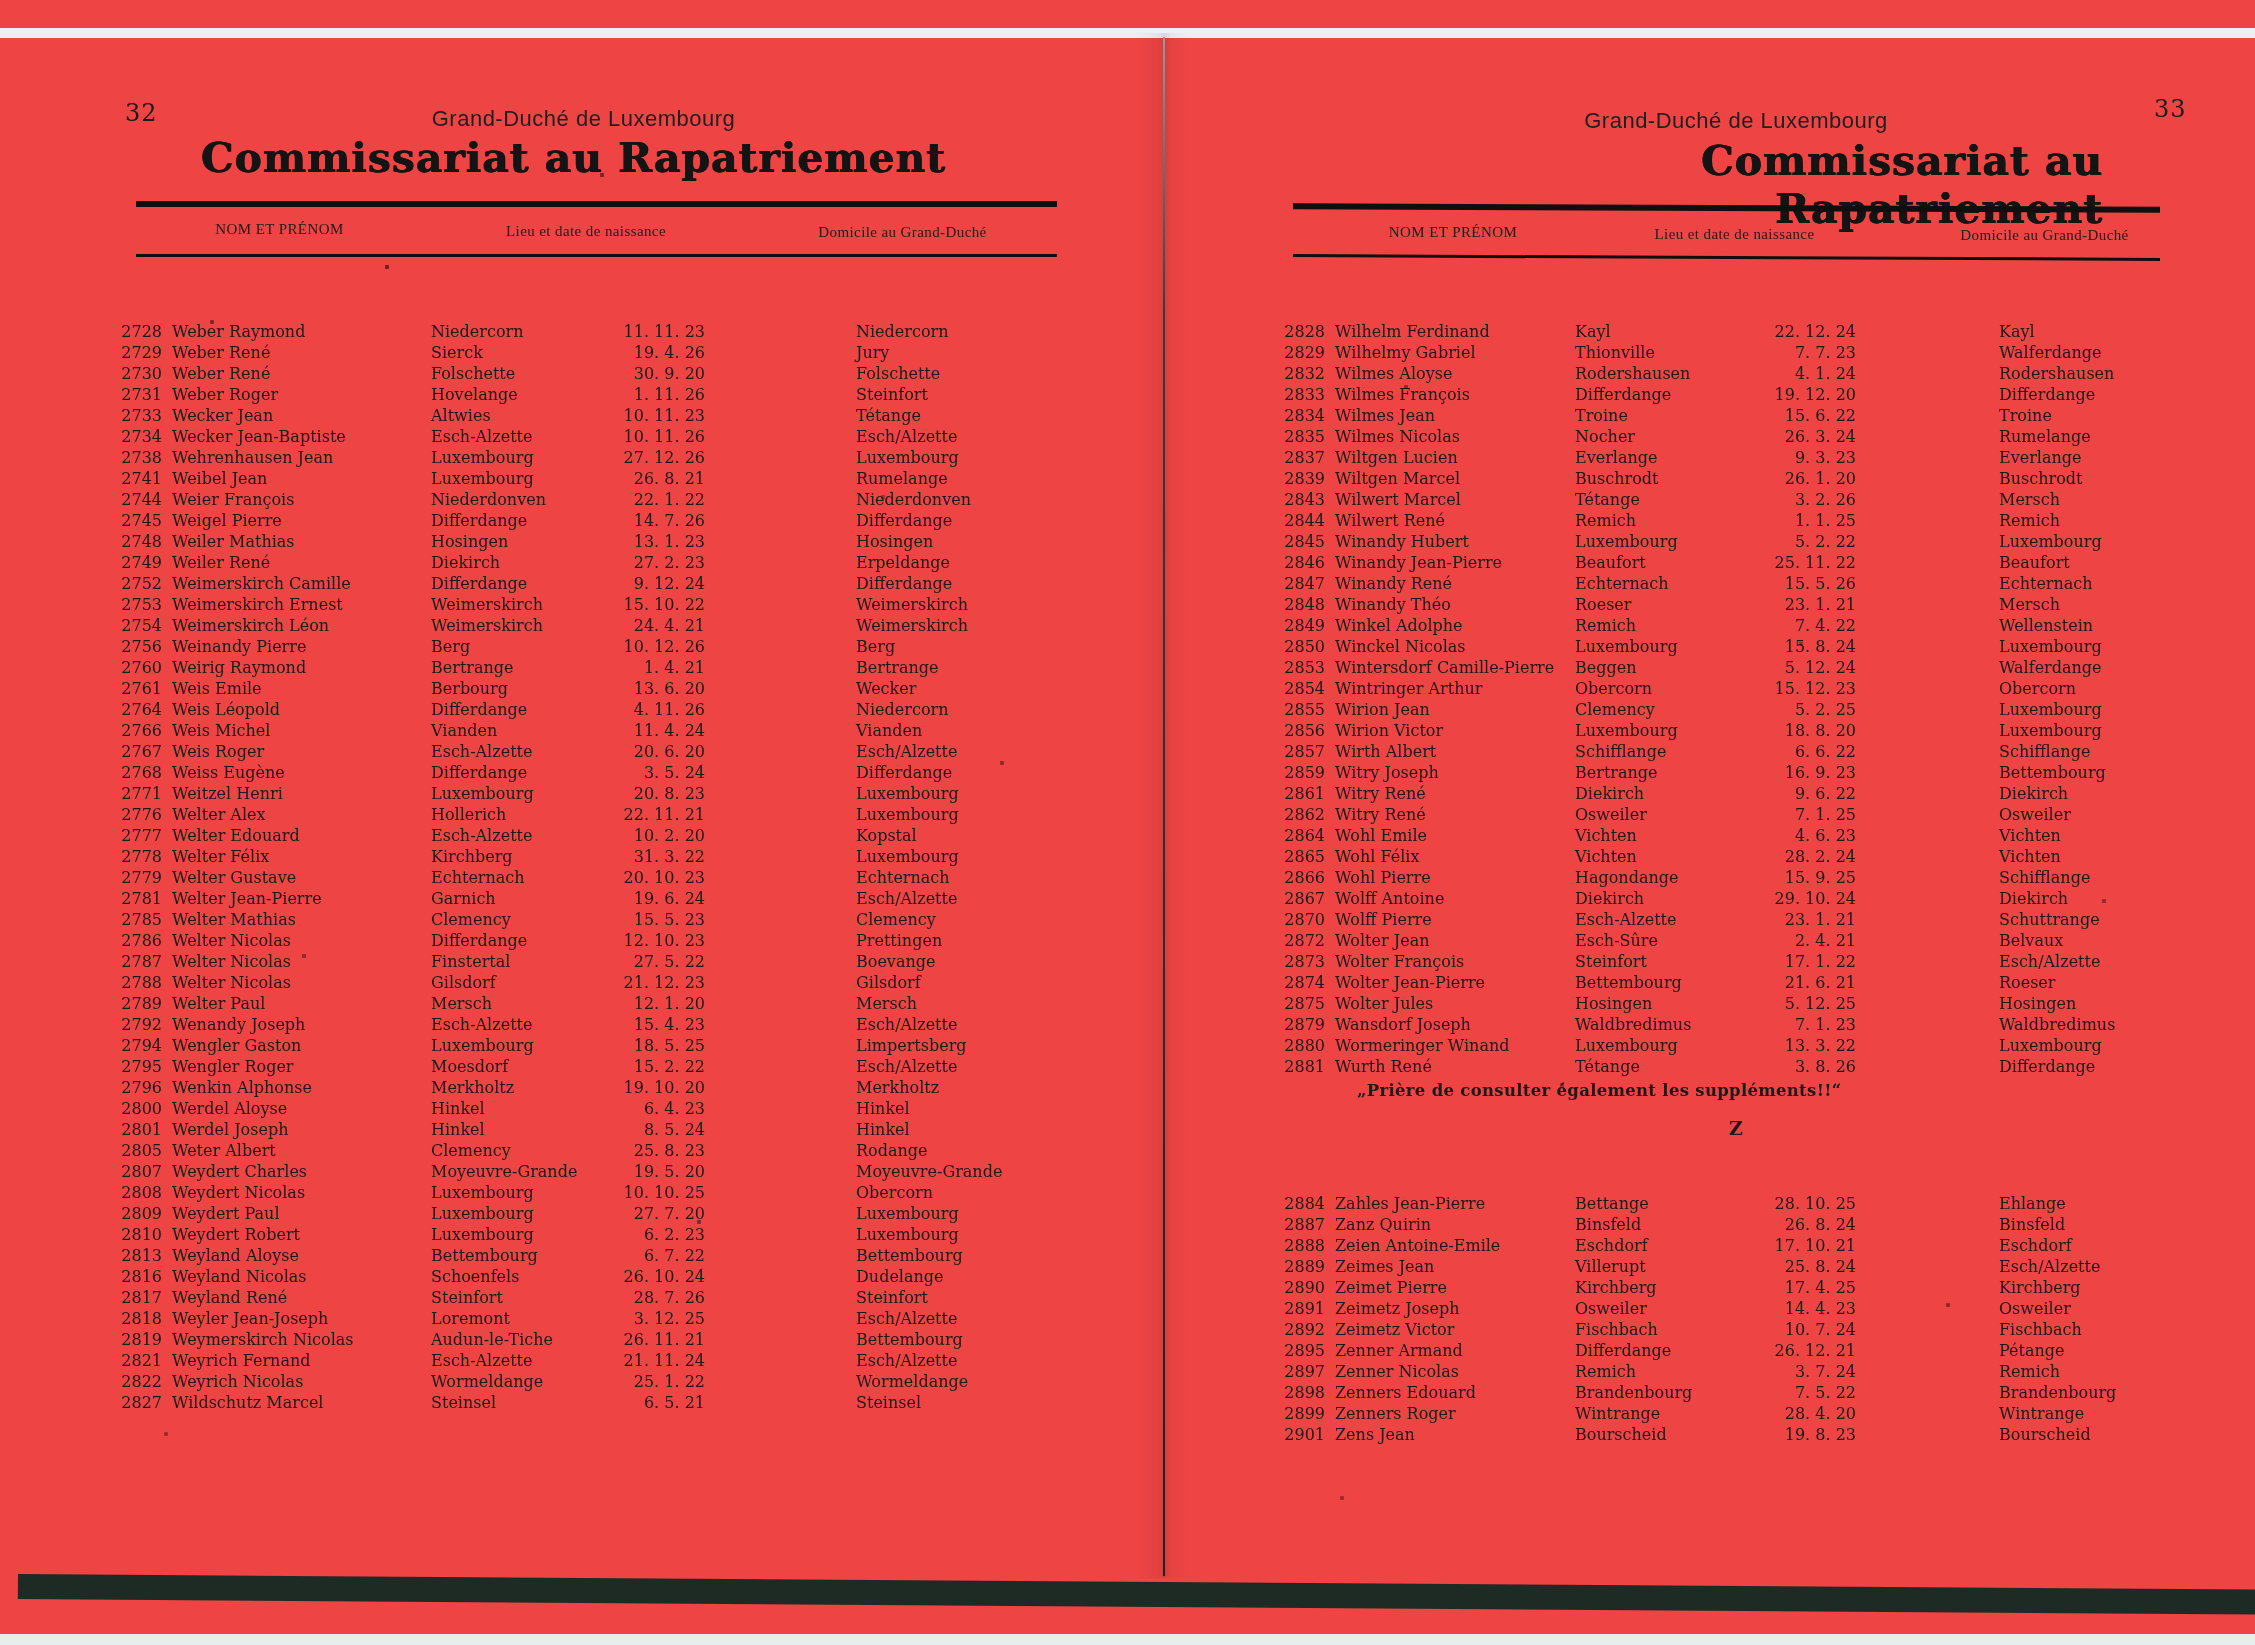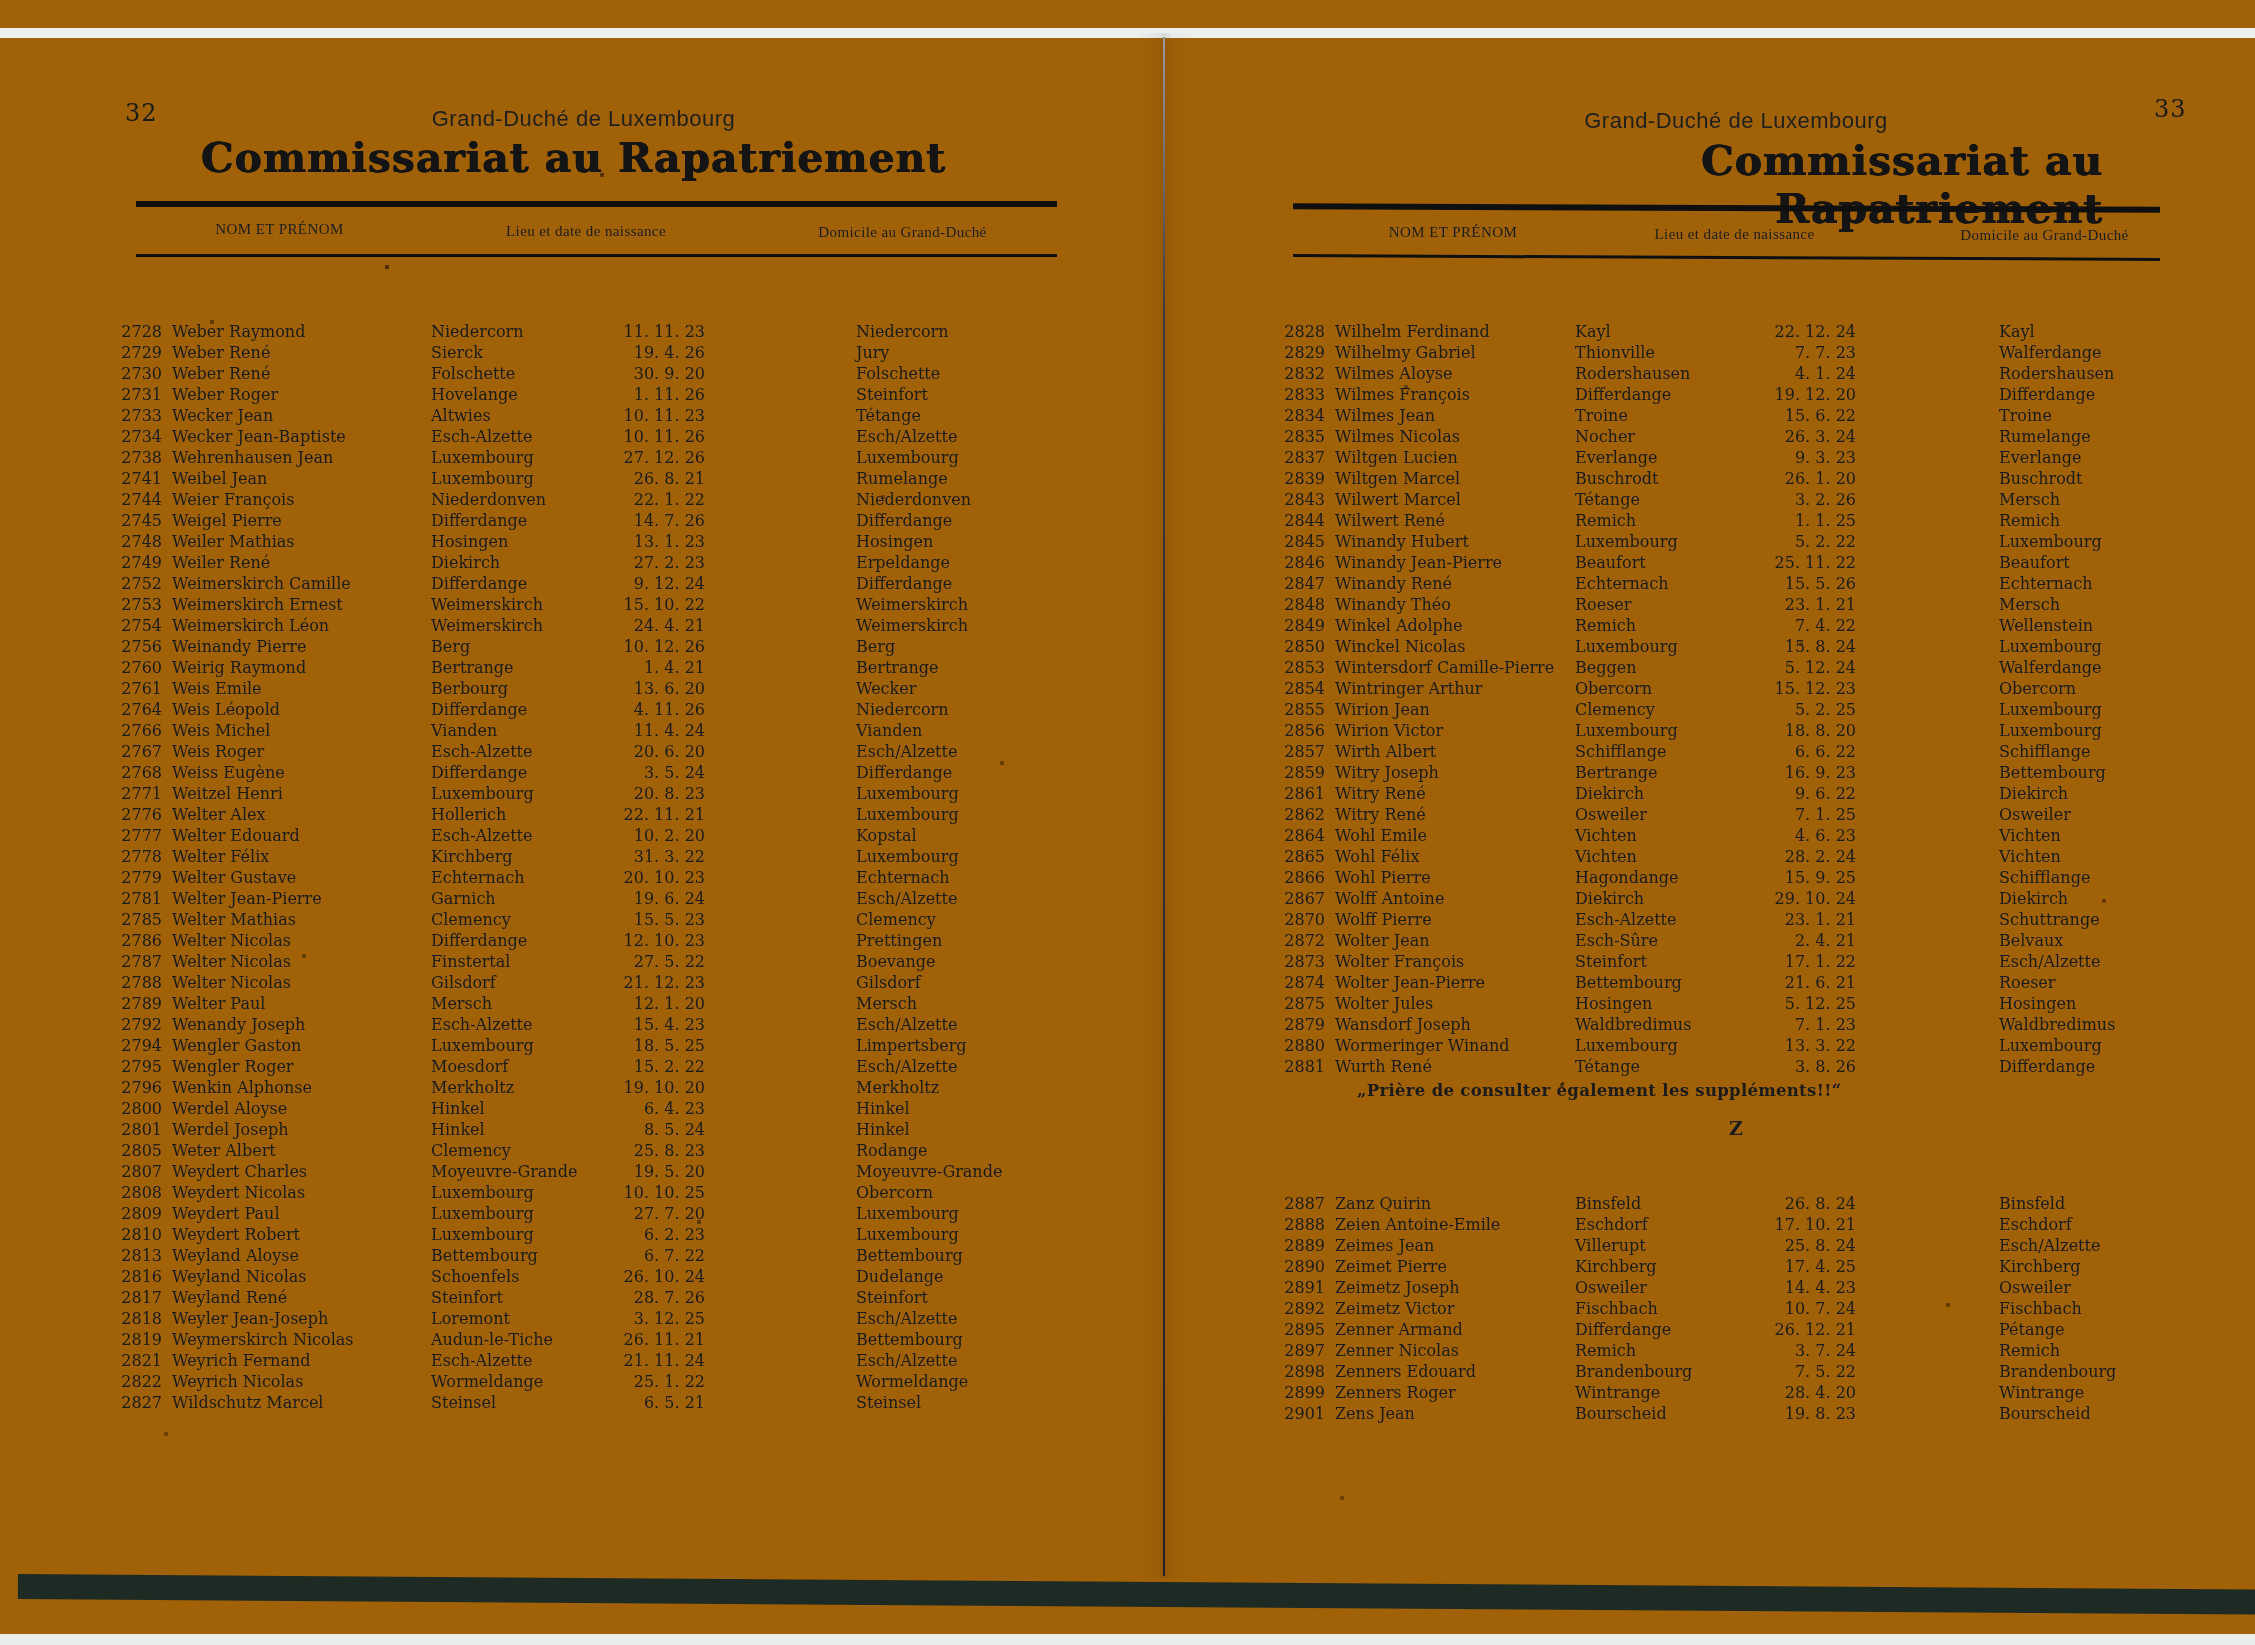--- a/index.html
+++ b/index.html
@@ -2,21 +2,21 @@
 <html style="font-size:14.7px"><head>
 <meta charset="utf-8">
 <style>
   html,body{margin:0;padding:0;}
   body{
     width:2255px;height:1646px;position:relative;overflow:hidden;
     background:#ffffff;
     font-family:"DejaVu Serif", serif;
     color:#1b1b1b;
   }
-  .scan{position:absolute;inset:0;background:#a16207;}
+  .scan{position:absolute;inset:0;background:#ef4444;}
   .band{position:absolute;left:0;width:2255px;}
   .band.top{top:27.5px;height:10px;background:#ecf1ef;}
   .band.bottom{top:1634px;height:12px;background:#e8eeec;}
   .edge-bar{
     position:absolute;left:18.4px;top:1574px;width:2243px;height:25px;
     background:#1e2a24;transform:rotate(0.40deg);transform-origin:left top;
   }
   .fold-shade{
     position:absolute;left:1135px;top:33px;width:59px;height:1545px;
     background:linear-gradient(to right, rgba(0,0,0,0) 0%, rgba(0,0,0,0.05) 40%,
@@ -742,20 +742,27 @@
           <span class="name">Wurth René</span>
           <span class="birth">Tétange</span>
           <span class="date">3. 8. 26</span>
           <span class="domicile">Differdange</span>
         </div>
       </div>
     <div class="note">„Prière de consulter également les suppléments!!“</div>
     <div class="section-letter">Z</div>
     <div class="rows" id="rows-z">
         <div class="row">
+          <span class="num">2884</span>
+          <span class="name">Zahles Jean-Pierre</span>
+          <span class="birth">Bettange</span>
+          <span class="date">28. 10. 25</span>
+          <span class="domicile">Ehlange</span>
+        </div>
+        <div class="row">
           <span class="num">2887</span>
           <span class="name">Zanz Quirin</span>
           <span class="birth">Binsfeld</span>
           <span class="date">26. 8. 24</span>
           <span class="domicile">Binsfeld</span>
         </div>
         <div class="row">
           <span class="num">2888</span>
           <span class="name">Zeien Antoine-Emile</span>
           <span class="birth">Eschdorf</span>

